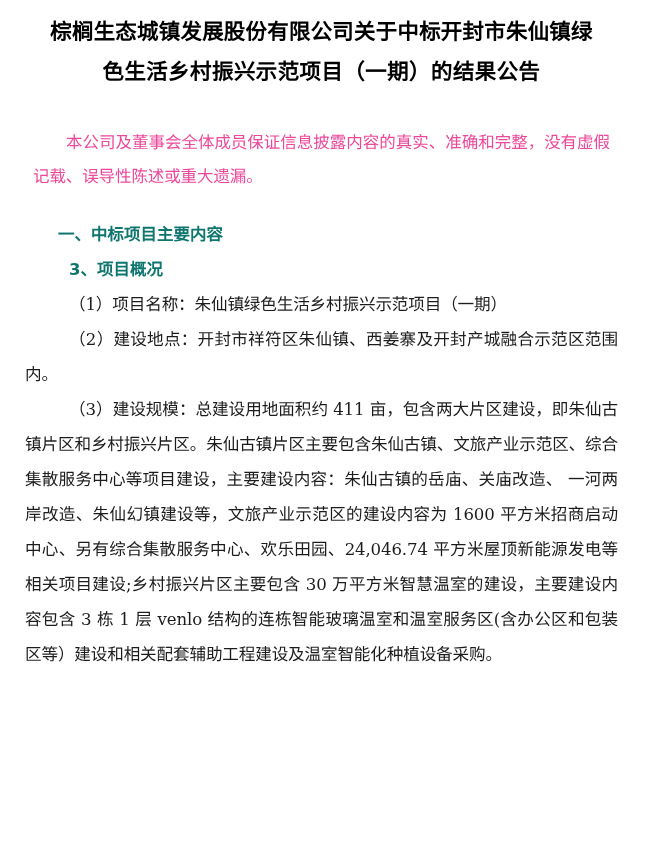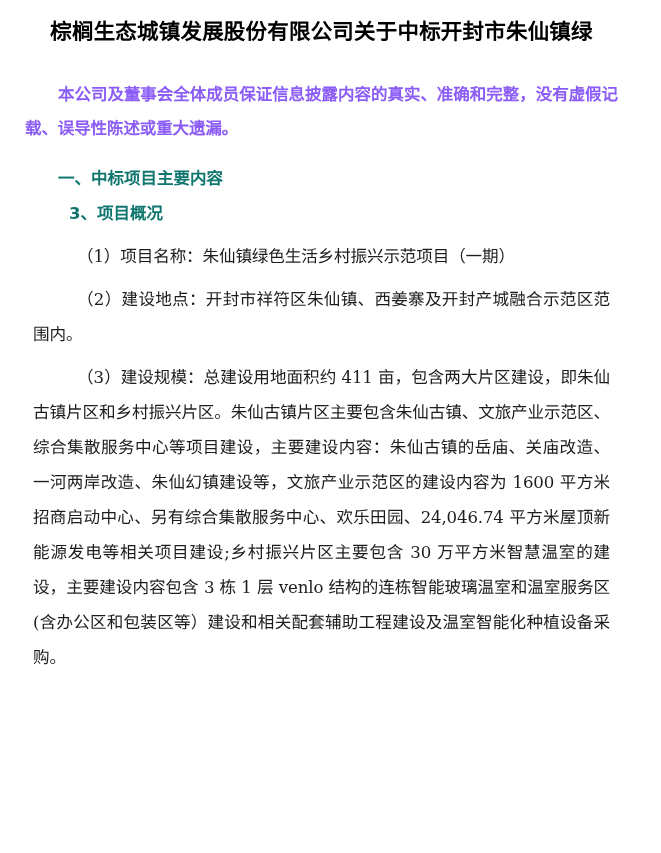--- a/index.html
+++ b/index.html
@@ -41,25 +41,25 @@
     display: block;
     white-space: nowrap;
   }
   .doc-title .ln2 {
     letter-spacing: 0.4px;
   }
 
   
   .disclaimer {
     font-family: "DejaVu Sans", "Liberation Sans", sans-serif;
-    font-weight: bold;
+    font-weight: normal;
     font-size: 16.5px;
     line-height: 34px;
-    color: #8b5cf6;
-    margin: 0;
+    color: #ec4899;
+    margin: 8px;
     padding-top: 26px;
     text-align: justify;
     text-align-last: left;
     text-indent: 33px;
     letter-spacing: -0.1px;
   }
 
   
   .body-p {
     font-size: 16.6px;
@@ -91,35 +91,36 @@
     text-indent: 33px;
   }
   .h-level2 {
     text-indent: 44px;
   }
 
   
   .item {
     font-size: 16.6px;
     line-height: 35px;
-    margin: 8px;
+    margin: 0;
     text-indent: 44px;
     text-align: justify;
     text-align-last: left;
     color: #1c1c1c;
     letter-spacing: -0.15px;
   }
 </style>
 </head>
 <body>
 
 <div class="page">
 
   <h1 class="doc-title">
     <span class="ln ln1">棕榈生态城镇发展股份有限公司关于中标开封市朱仙镇绿</span>
+    <span class="ln ln2">色生活乡村振兴示范项目（一期）的结果公告</span>
   </h1>
 
   <p class="disclaimer">本公司及董事会全体成员保证信息披露内容的真实、准确和完整，没有虚假记载、误导性陈述或重大遗漏。</p>
 
 
   <h2 class="h-level1">一、中标项目主要内容</h2>
 
   <h3 class="h-level2">3、项目概况</h3>
 
   <p class="item">（1）项目名称：朱仙镇绿色生活乡村振兴示范项目（一期）</p>

